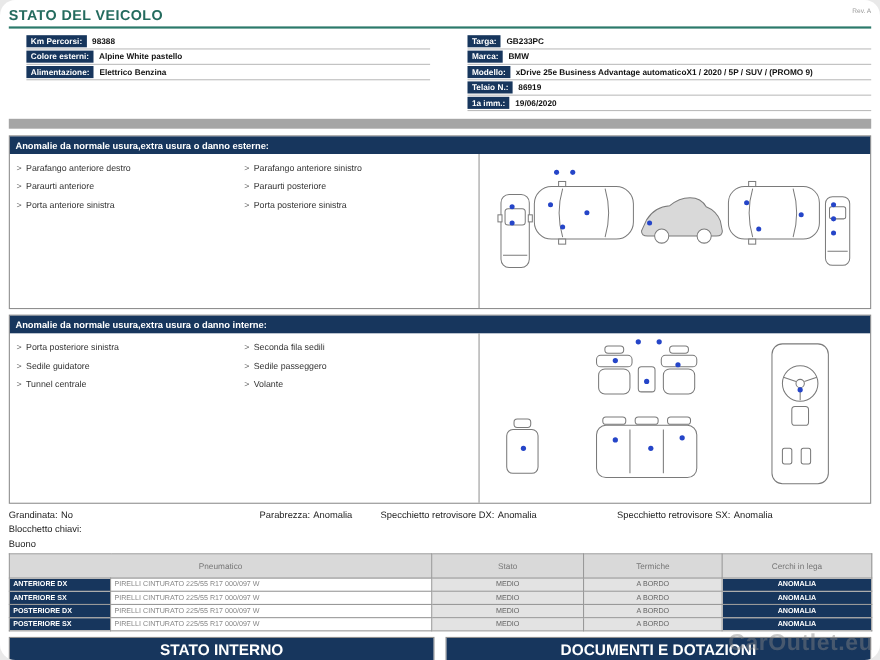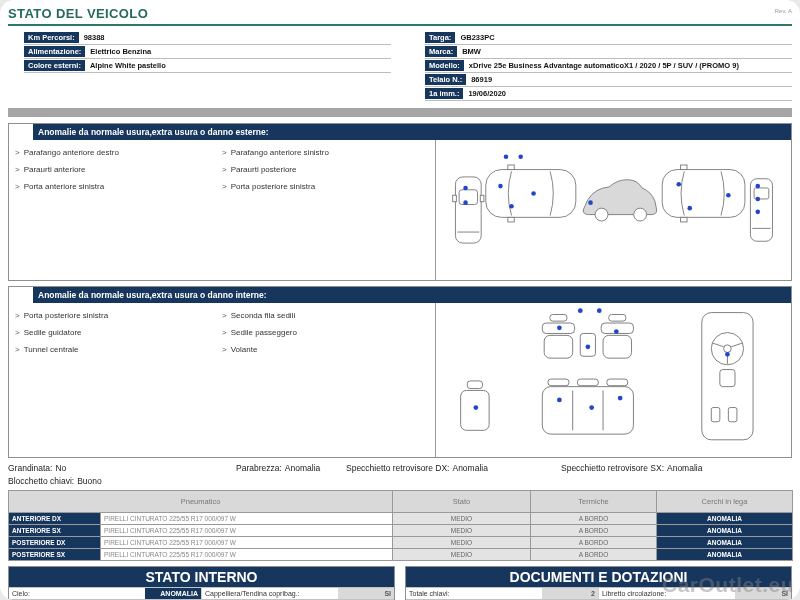--- a/index.html
+++ b/index.html
@@ -20,41 +20,41 @@
   
   .info-wrap{display:flex;gap:18px;}
   .info-col{flex:1;min-width:0;}
   .info-row{display:flex;align-items:flex-start;border-bottom:1px solid #bdbdbd;padding:1px 0;min-height:11px;margin-left:16px;}
   .chip-label{background:var(--navy);color:#fff;font-size:7.5px;font-weight:bold;
               padding:1px 4px;margin-right:5px;white-space:nowrap;line-height:9px;}
   .info-value{font-size:7.5px;font-weight:bold;color:#111;line-height:10px;padding-top:1px;}
   .gray-bar{height:9px;background:#a5a5a5;margin:7px 0 6px;}
   
   .box{border:1px solid var(--border);margin-bottom:5px;}
-  .box-header{background:var(--navy);color:#fff;font-size:8.5px;font-weight:bold;padding:3px 5px;margin-left:24px;}
+  .box-header{background:var(--navy);color:#fff;font-size:8.5px;font-weight:bold;padding:3px 5px;}
   .box-body{display:flex;}
   .body-ext{height:140px;}
   .body-int{height:154px;}
   .dmg-list{flex:1;display:flex;padding:8px 6px 0 6px;min-width:0;}
   .dmg-col{flex:1;list-style:none;margin:0;padding:0;}
   .dmg-col li{font-size:8px;color:#333;margin-bottom:8px;display:flex;gap:4px;line-height:9px;}
   .arrow{color:#555;}
   .diagram{flex:0 0 356px;border-left:1px solid #999;display:flex;align-items:center;justify-content:center;padding:2px;box-sizing:border-box;}
   .diagram svg{width:100%;height:100%;}
   .car rect,.car path,.car circle{fill:#fff;stroke:#7a7a7a;stroke-width:1;}
   .car line{stroke:#7a7a7a;stroke-width:1;}
   .car.side path{fill:#d9d9d9;}
   .car .nofill{fill:none;}
   .dot{fill:#2545c8;stroke:none;}
   
   .summary{font-size:8.5px;color:#222;margin:2px 0 4px;}
   .summary-line1{display:flex;}
   .sum-item{display:flex;gap:3px;white-space:nowrap;}
   .w1{width:228px;} .w2{width:110px;} .w3{width:215px;}
-  .summary-line2{margin-top:3px;display:flex;gap:3px;}
+  .summary-line2{margin-top:3px;display:flex;gap:3px;flex-direction:column;}
   
   .tire-table{width:100%;border-collapse:collapse;margin-bottom:5px;table-layout:fixed;}
   .tire-table th{border:1px solid #999;background:#d9d9d9;color:#777;font-weight:normal;font-size:7.5px;padding:6px;}
   .tire-table td{border:1px solid #999;font-size:6.5px;padding:1px 3px;height:9px;overflow:hidden;white-space:nowrap;}
   td.pos{background:var(--navy);color:#fff;font-weight:bold;}
   td.tire{color:#888;}
   td.mid{background:#e3e3e3;color:#666;text-align:center;}
   td.cerchi{background:var(--navy);color:#fff;text-align:center;font-weight:bold;}
   
   .bottom-wrap{display:flex;gap:10px;}
@@ -81,26 +81,26 @@
   </div>
   <div class="teal-rule"></div>
 
   <div class="info-wrap">
     <div class="info-col">
       <div class="info-row">
         <span class="chip-label">Km Percorsi:</span>
         <span class="info-value">98388</span>
       </div>
       <div class="info-row">
+        <span class="chip-label">Colore esterni:</span>
+        <span class="info-value">Alpine White pastello</span>
+      </div>
+      <div class="info-row">
         <span class="chip-label">Alimentazione:</span>
         <span class="info-value">Elettrico Benzina</span>
-      </div>
-      <div class="info-row">
-        <span class="chip-label">Colore esterni:</span>
-        <span class="info-value">Alpine White pastello</span>
       </div>
     </div>
     <div class="info-col">
       <div class="info-row">
         <span class="chip-label">Targa:</span>
         <span class="info-value">GB233PC</span>
       </div>
       <div class="info-row">
         <span class="chip-label">Marca:</span>
         <span class="info-value">BMW</span>

